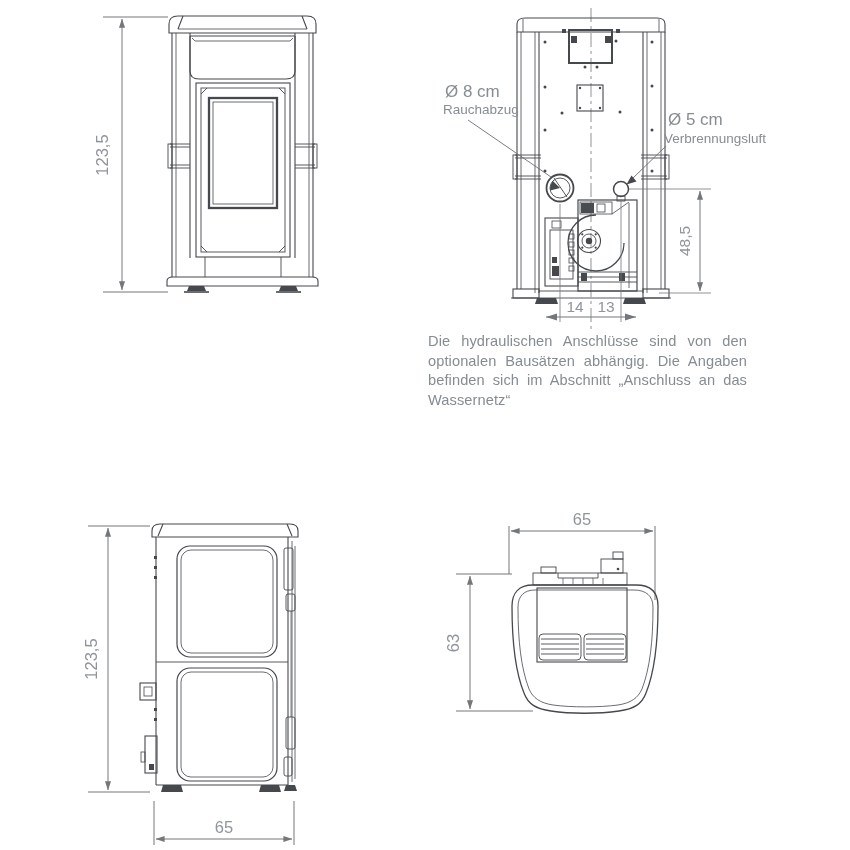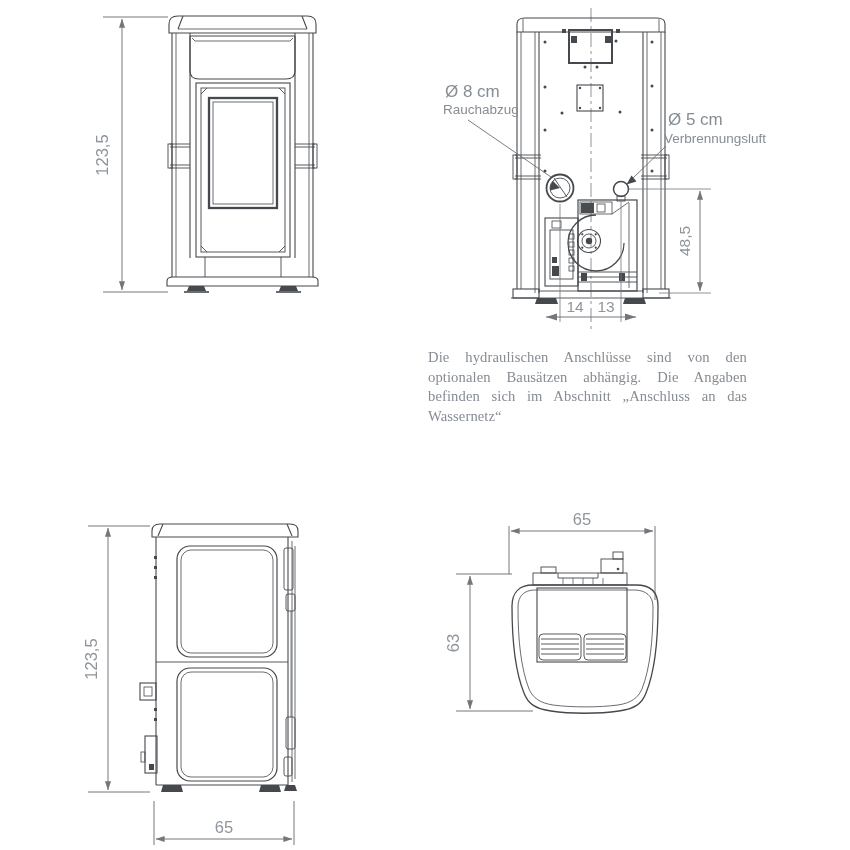--- a/index.html
+++ b/index.html
@@ -1,20 +1,20 @@
 <!DOCTYPE html>
 <html><head>
 <meta charset="utf-8">
 <style>
   html,body{margin:0;padding:0;background:#ffffff;}
   body{width:850px;height:850px;position:relative;font-family:"Liberation Sans",sans-serif;overflow:hidden;}
   #canvas{position:absolute;left:0;top:0;}
-  .note{position:absolute;left:428px;top:348px;width:319px;
+  .note{position:absolute;left:428px;top:332px;width:319px;
         font-size:14.6px;line-height:19.6px;color:#868c93;
-        text-align:justify;letter-spacing:.1px;font-family:Liberation Serif, serif;}
+        text-align:justify;letter-spacing:.1px;}
   svg text{font-family:"Liberation Sans",sans-serif;}
 </style>
 </head>
 <body>
 
 <svg id="canvas" width="850" height="850" viewBox="0 0 850 850">
   <defs>
     <marker id="arr" viewBox="0 0 10 10" refX="9.6" refY="5" markerWidth="12" markerHeight="9" orient="auto-start-reverse">
       <path d="M0,1.6 L10,5 L0,8.4 Z" fill="#73777b"></path>
     </marker>

